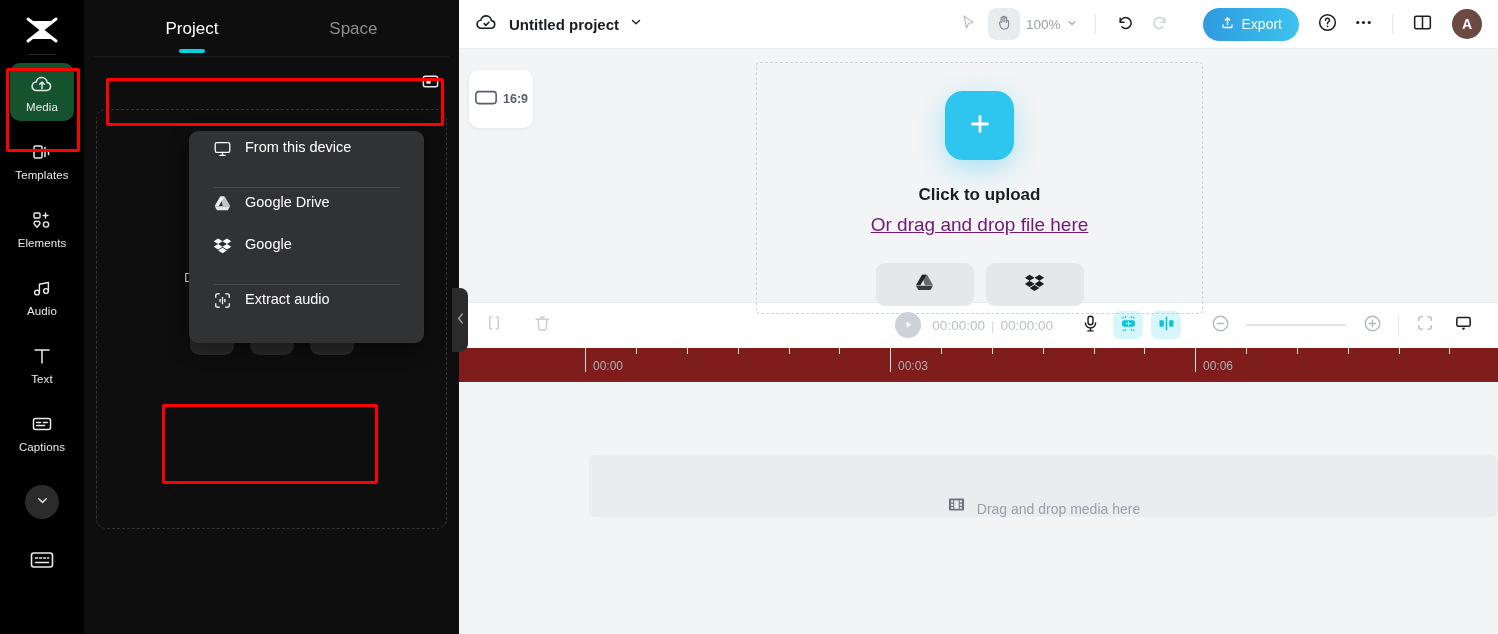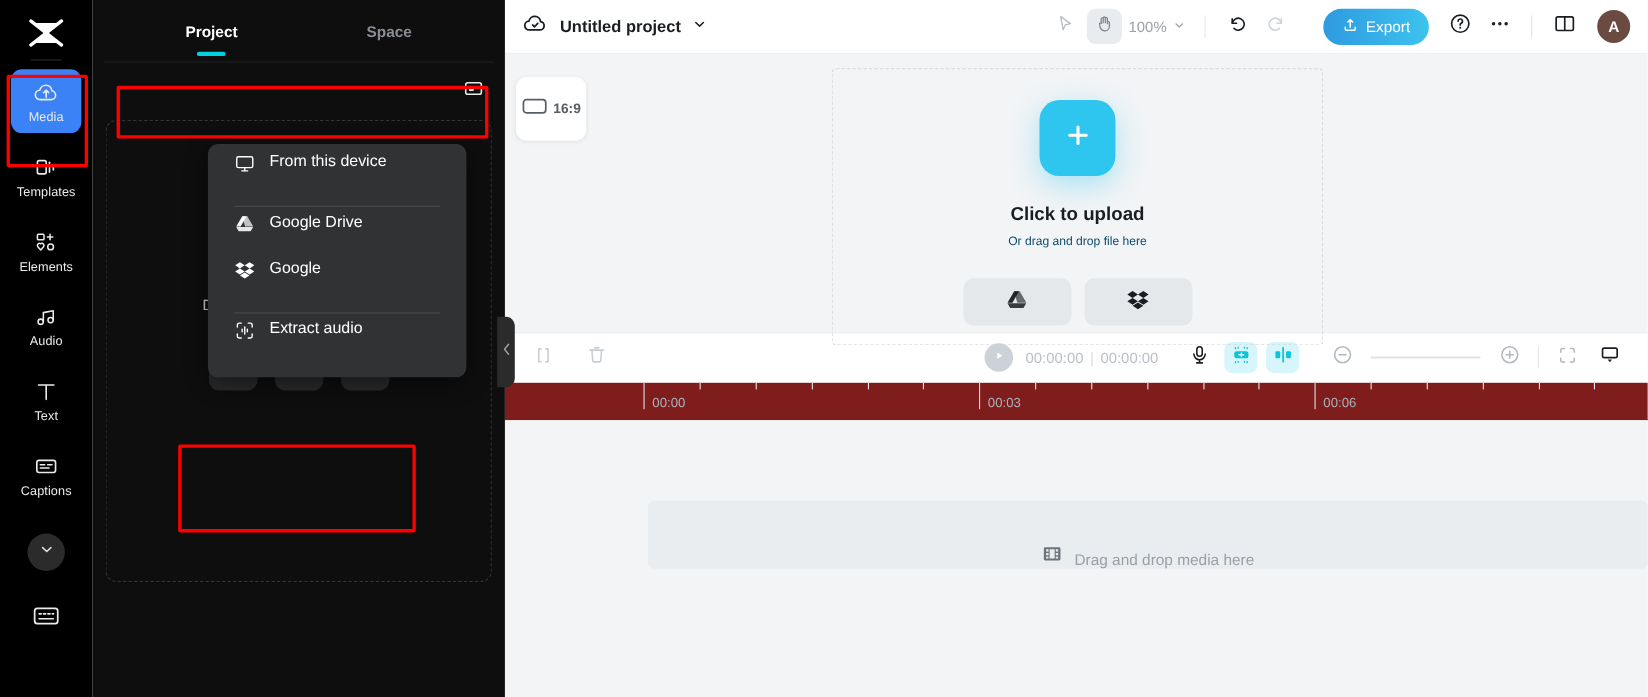--- a/index.html
+++ b/index.html
@@ -17,40 +17,40 @@
     flex: 0 0 84px; position: relative; z-index: 5;
   }
   .rail-logo { margin-top: 8px; width: 52px; height: 44px;
     display: flex; align-items: center; justify-content: center; }
   .rail-sep { width: 28px; height: 1px; background: #2c2c2c; margin: 2px 0 8px; }
   .rail-item {
     width: 64px; height: 58px; border-radius: 10px;
     display: flex; flex-direction: column; align-items: center; justify-content: center;
     gap: 5px; margin-bottom: 10px; cursor: pointer;
   }
-  .rail-item.active { background: #3b82f6; }
+  .rail-item.active { background: #14532d; }
   .rail-item .ic { width: 24px; height: 24px; display: block; }
   .rail-item .lbl { font-size: 11.5px; color: #e9eaec; letter-spacing: .1px; }
   .rail-more {
     width: 34px; height: 34px; border-radius: 50%; background: #2b2b2b;
     display: flex; align-items: center; justify-content: center;
     margin-top: 14px; cursor: pointer;
   }
   .rail-bottom { margin-top: 30px; margin-bottom: 18px; cursor: pointer; }
 
   
   .panel {
     width: 375px; flex: 0 0 375px; height: 634px; background: #0e0e0e;
     position: relative; z-index: 4;
   }
   .panel-tabs {
     height: 57px; display: flex; align-items: center; justify-content: space-around;
     padding: 0 26px; position: relative;
   }
-  .panel-tab { font-size: 14px; font-weight: bold; color: #8a8d92; cursor: pointer; position: relative; }
+  .panel-tab { font-size: 17px; font-weight: normal; color: #8a8d92; cursor: pointer; position: relative; }
   .panel-tab.active { color: #fff; }
   .panel-tab.active::after {
     content: ""; position: absolute; left: 50%; transform: translateX(-50%);
     bottom: -14px; width: 26px; height: 4px; border-radius: 2px; background: #00d2e0;
   }
   .panel-tabline { position: absolute; left: 10px; right: 10px; bottom: 0; height: 1px; background: #1e1e1e; }
 
   .upload-wrap { padding: 12px 10px 0; position: relative; }
   .upload-btn {
     height: 42px; border-radius: 8px; background: #1f1f20;
@@ -135,21 +135,21 @@
     position: absolute; left: 297px; top: 13px; width: 447px; height: 252px;
     border: 1px dashed #cdd3d9; border-radius: 4px;
     display: flex; flex-direction: column; align-items: center; padding-top: 28px;
   }
   .plus-sq {
     width: 69px; height: 69px; border-radius: 18px; background: #2ec5ef;
     display: flex; align-items: center; justify-content: center;
     box-shadow: 0 8px 26px rgba(46,197,239,.38);
   }
   .uc-title { margin-top: 25px; font-size: 17px; font-weight: bold; color: #1a1d21; }
-  .uc-sub { margin-top: 9px; font-size: 11px; color: #0c4a6e; }
+  .uc-sub { margin-top: 9px; font-size: 19px; color: #701a75; text-decoration: underline; }
   .uc-btns { display: flex; gap: 12px; margin-top: 27px; }
   .uc-btn {
     width: 98px; height: 43px; border-radius: 9px; background: #e4e8eb;
     display: flex; align-items: center; justify-content: center; cursor: pointer;
   }
 
   
   .tl-toolbar {
     height: 46px; background: #fff; border-top: 1px solid #e9ebee;
     display: flex; align-items: center; padding: 0 20px; flex: 0 0 46px;

